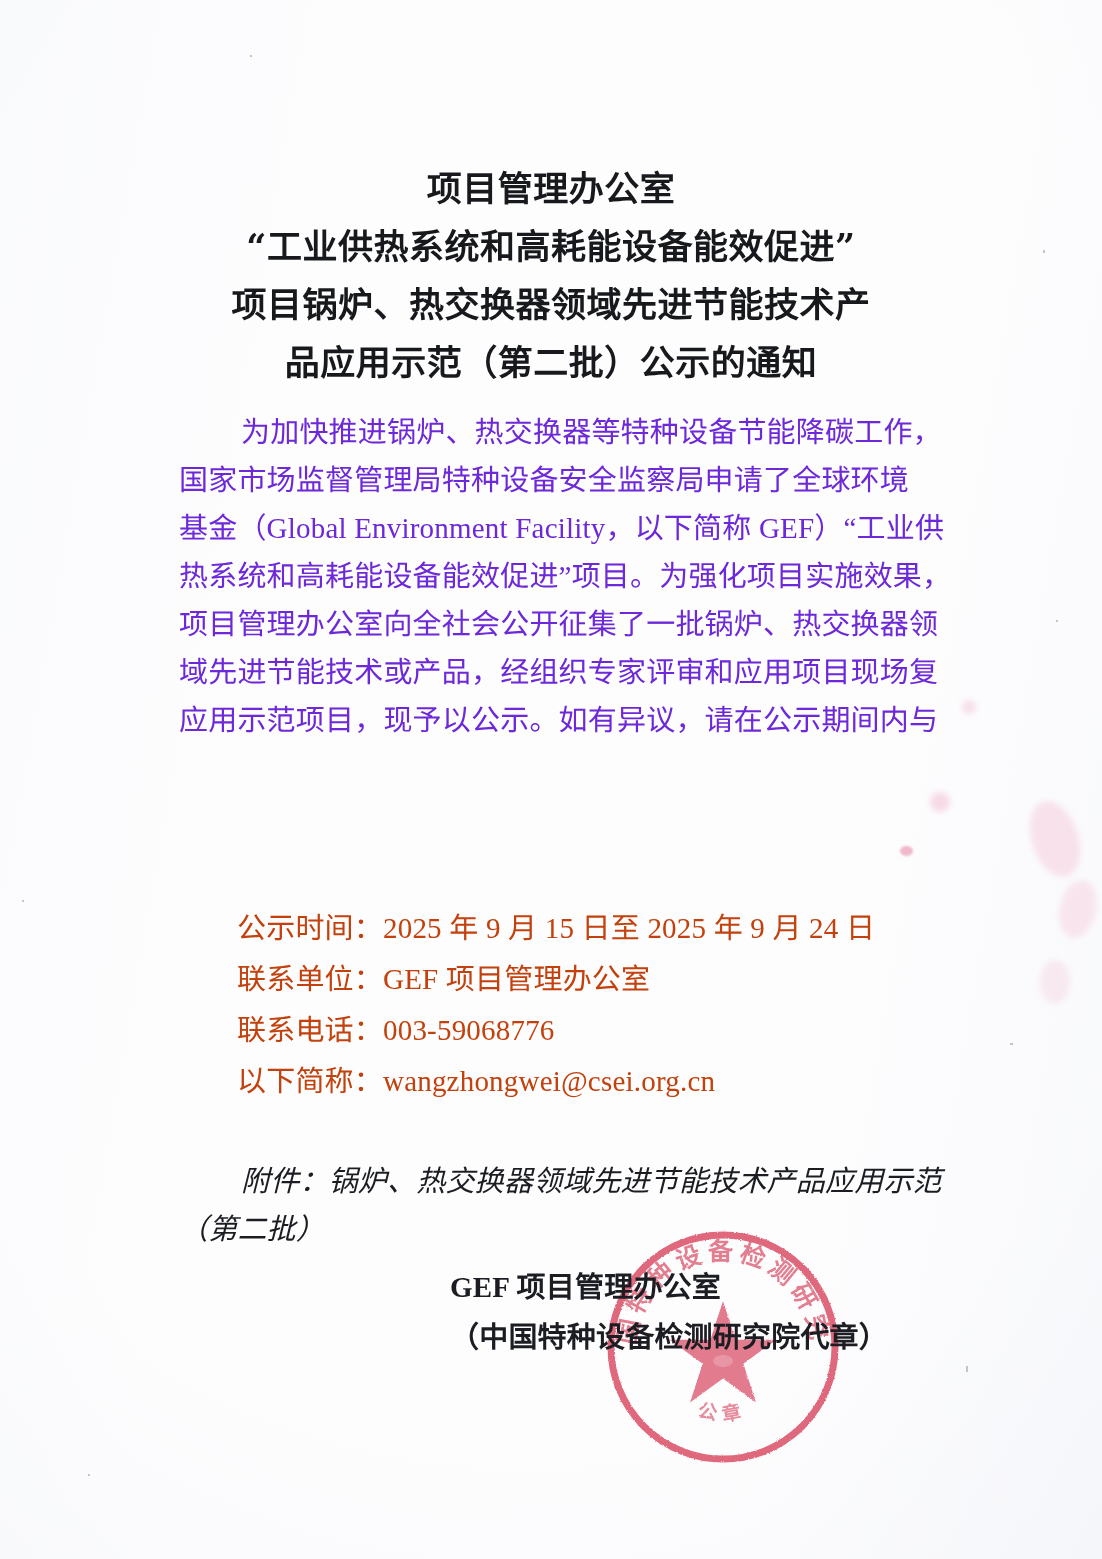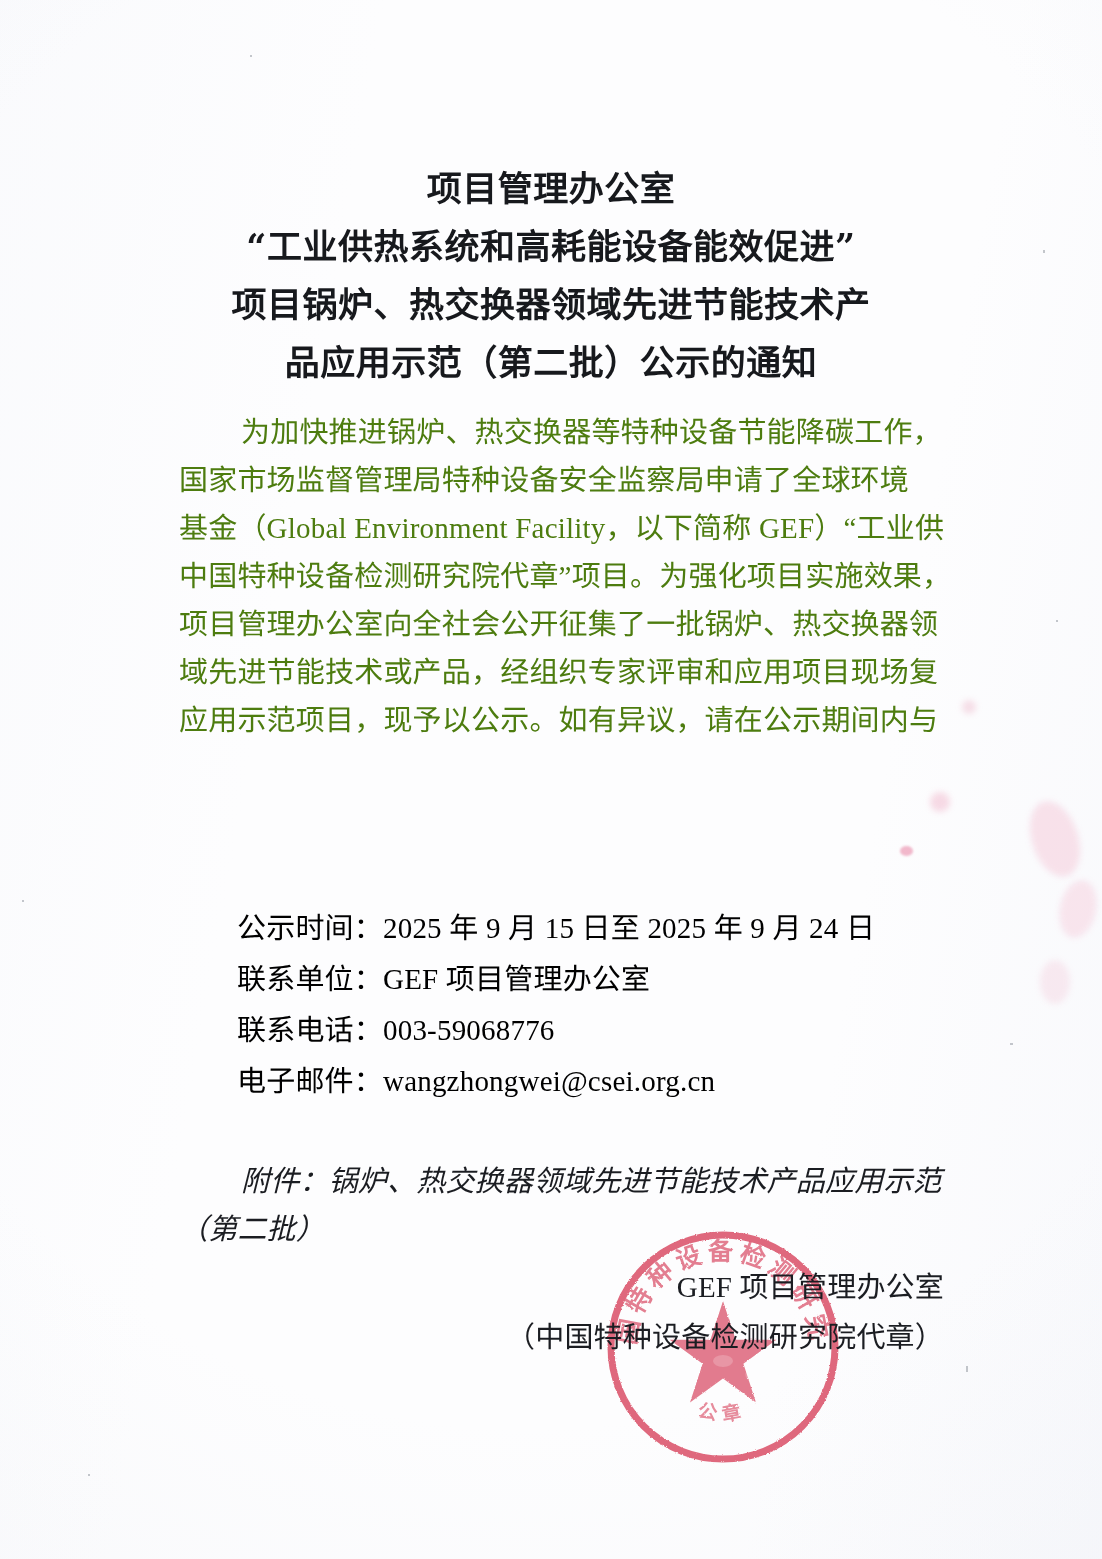--- a/index.html
+++ b/index.html
@@ -70,37 +70,37 @@
   
   .body-block {
     position: absolute;
     left: 179px;
     top: 408px;
     width: 744px;
   }
   .para-line {
     font-size: 29px;
     line-height: 48px;
-    color: #4d7c0f;
+    color: #6d28d9;
     white-space: nowrap;
     letter-spacing: 0.2px;
   }
   .para-line.indent { padding-left: 62px; }
 
   
   .contact-block {
     position: absolute;
     left: 237px;
     top: 903px;
     width: 700px;
   }
   .contact-line {
     font-size: 29px;
     line-height: 51px;
-    color: #000000;
+    color: #c2410c;
     white-space: nowrap;
     letter-spacing: 0.2px;
   }
 
   
   .attach-block {
     position: absolute;
     left: 179px;
     top: 1157px;
     width: 744px;
@@ -111,25 +111,26 @@
     line-height: 48px;
     color: #1b1d22;
     white-space: nowrap;
     letter-spacing: 0.2px;
   }
   .attach-line.indent { padding-left: 62px; }
 
   
   .sign-block {
     position: absolute;
-    left: 492px;
+    left: 450px;
     top: 1262px;
     width: 452px;
-    text-align: right;
+    text-align: left;
     z-index: 3;
+    font-weight: bold;
   }
   .sign-line {
     font-size: 29px;
     line-height: 50px;
     color: #1b1d22;
     white-space: nowrap;
     letter-spacing: 0.2px;
   }
 
   
@@ -170,31 +171,31 @@
     <div class="title-line">项目管理办公室</div>
     <div class="title-line">“工业供热系统和高耗能设备能效促进”</div>
     <div class="title-line">项目锅炉、热交换器领域先进节能技术产</div>
     <div class="title-line">品应用示范（第二批）公示的通知</div>
   </div>
 
   <div class="body-block">
     <div class="para-line indent">为加快推进锅炉、热交换器等特种设备节能降碳工作，</div>
     <div class="para-line">国家市场监督管理局特种设备安全监察局申请了全球环境</div>
     <div class="para-line">基金（Global Environment Facility，以下简称 GEF）“工业供</div>
-    <div class="para-line">中国特种设备检测研究院代章”项目。为强化项目实施效果，</div>
+    <div class="para-line">热系统和高耗能设备能效促进”项目。为强化项目实施效果，</div>
     <div class="para-line">项目管理办公室向全社会公开征集了一批锅炉、热交换器领</div>
     <div class="para-line">域先进节能技术或产品，经组织专家评审和应用项目现场复</div>
     <div class="para-line">应用示范项目，现予以公示。如有异议，请在公示期间内与</div>
   </div>
 
   <div class="contact-block">
     <div class="contact-line">公示时间：2025 年 9 月 15 日至 2025 年 9 月 24 日</div>
     <div class="contact-line">联系单位：GEF 项目管理办公室</div>
     <div class="contact-line">联系电话：003-59068776</div>
-    <div class="contact-line">电子邮件：wangzhongwei@csei.org.cn</div>
+    <div class="contact-line">以下简称：wangzhongwei@csei.org.cn</div>
   </div>
 
   <div class="attach-block">
     <div class="attach-line indent">附件：锅炉、热交换器领域先进节能技术产品应用示范</div>
     <div class="attach-line">（第二批）</div>
   </div>
 
   <div class="seal">
     <svg viewBox="0 0 234 234" xmlns="http://www.w3.org/2000/svg" aria-hidden="true">
       <defs>

